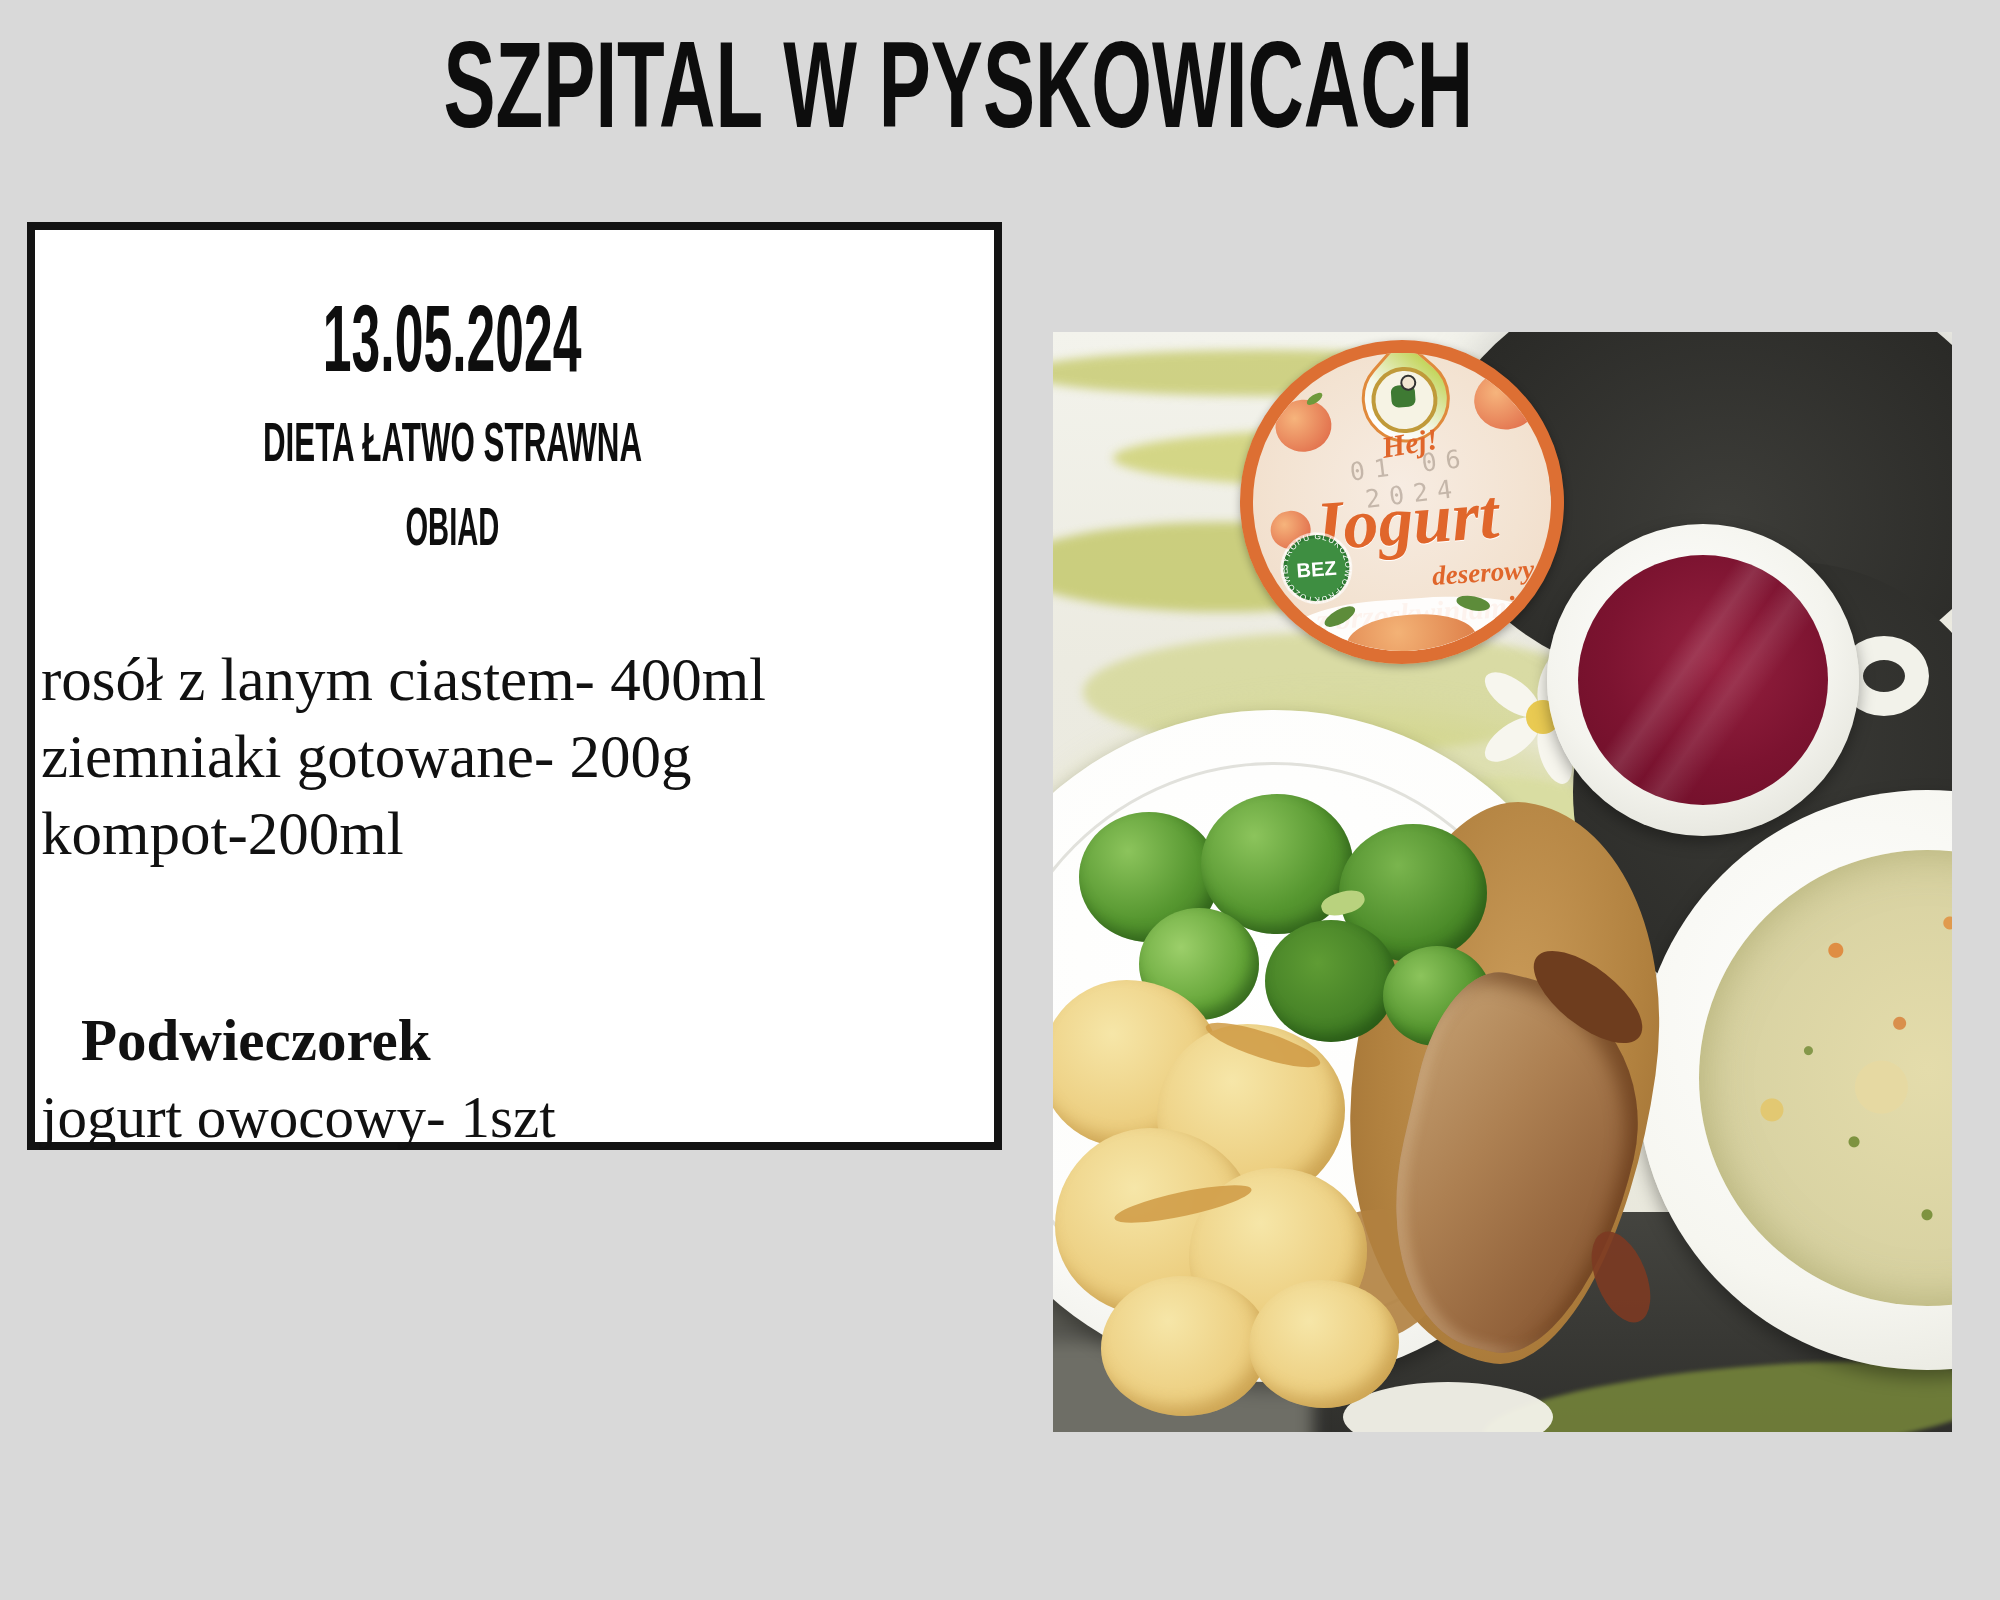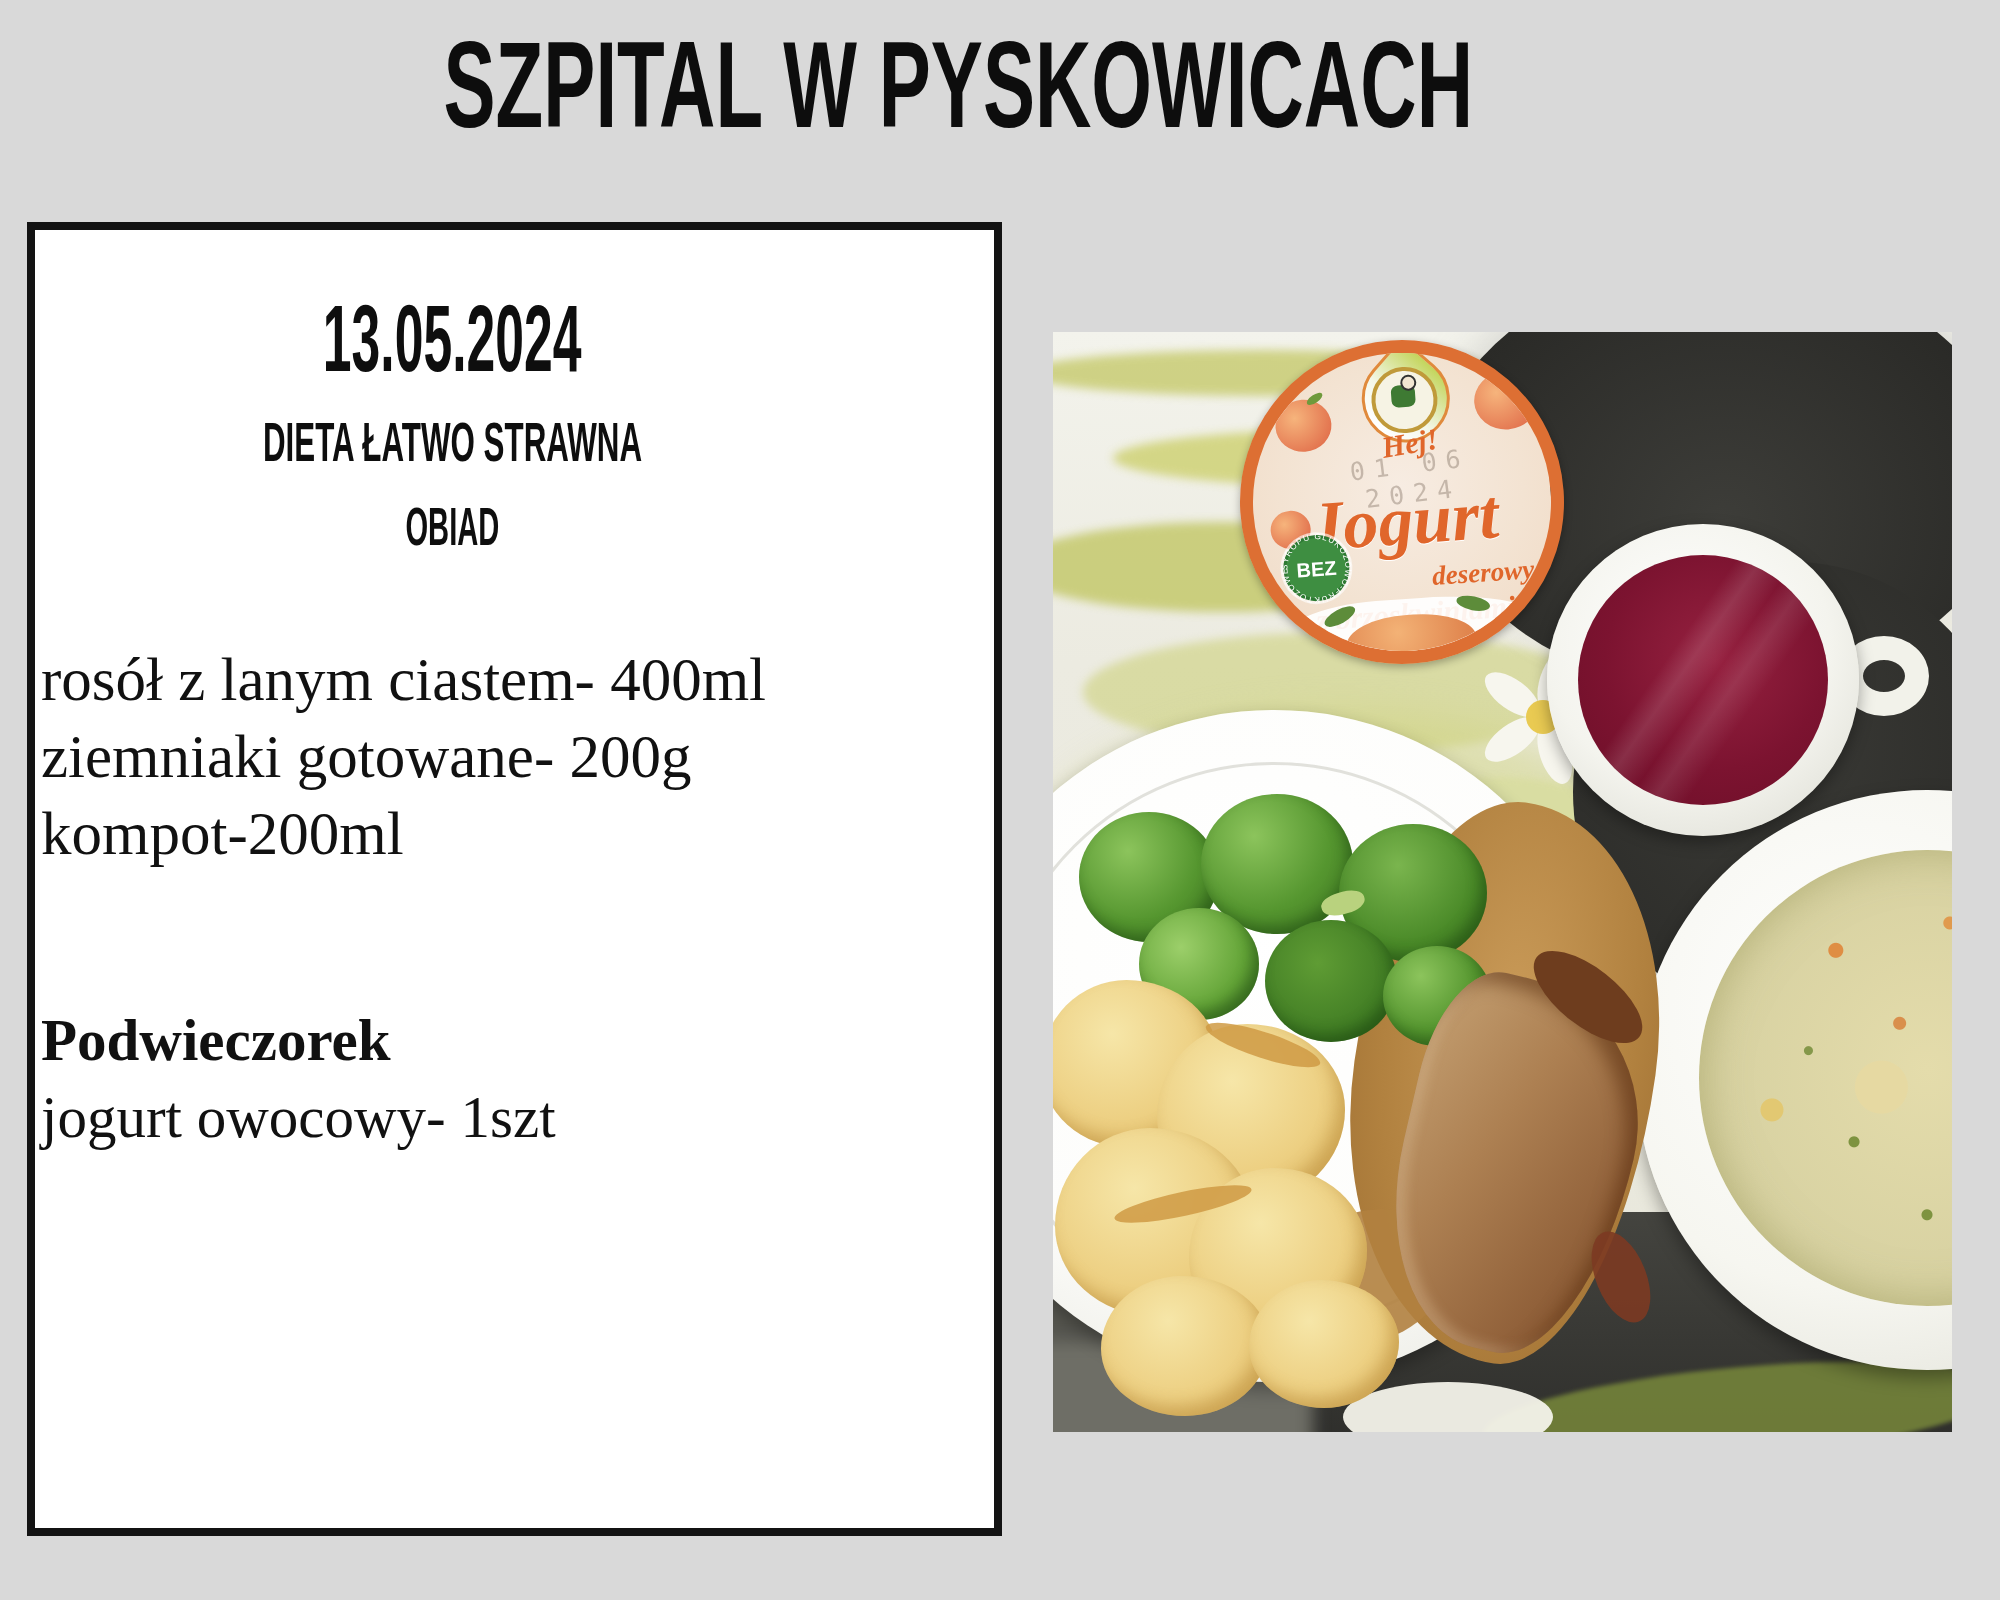--- a/index.html
+++ b/index.html
@@ -5,35 +5,35 @@
   html,body{margin:0;padding:0;background:#d9d9d9;}
   body{width:2000px;height:1600px;position:relative;overflow:hidden;
        font-family:"Liberation Sans",sans-serif;color:#0e0e0e;}
 
   
   .title-wrap{position:absolute;left:0;top:24px;width:1854px;text-align:center;padding-left:31px;}
   .title{display:inline-block;white-space:nowrap;font-weight:700;font-size:122px;line-height:1;
          transform:scaleX(0.64);transform-origin:center;color:#0d0d0d;}
 
   
-  .card{position:absolute;left:27px;top:222px;width:975px;height:1314px;box-sizing:border-box;
+  .card{position:absolute;left:27px;top:222px;width:975px;height:928px;box-sizing:border-box;
         background:#ffffff;border:8px solid #131313;}
   .card-inner{padding:62px 0 0 6px;width:823px;}
   .center{text-align:center;}
   .cond{display:inline-block;white-space:nowrap;font-weight:700;line-height:1;transform-origin:center;}
   .date-line{font-size:94px;transform:scaleX(0.55);}
   .meal-line{font-size:53px;transform:scaleX(0.55);}
   .diet-line{font-size:56px;transform:scaleX(0.56);}
   .mt-date{margin-top:0;}
   .mt-meal{margin-top:30px;}
   .mt-diet{margin-top:28px;}
   .menu{margin-top:88px;font-family:"Liberation Serif",serif;font-size:61px;line-height:77px;color:#111;}
   .menu-item{display:block;}
   .snack{margin-top:130px;font-family:"Liberation Serif",serif;font-size:59px;line-height:77px;color:#111;}
-  .snack-heading{font-weight:700;display:block;}
+  .snack-heading{font-weight:700;display:block;margin-left:40px;}
   .snack-item{display:block;}
 
   
   .photo{position:absolute;left:1053px;top:332px;width:899px;height:1100px;overflow:hidden;
          background:linear-gradient(180deg,#f3f3ec 0%,#ecebe1 30%,#e8e7db 100%);}
   .photo *{position:absolute;}
 
   .streak{background:#c3c763;border-radius:50%;filter:blur(5px);}
   .streak.s1{left:-30px;top:18px;width:480px;height:46px;opacity:.75;}
   .streak.s2{left:60px;top:96px;width:560px;height:60px;opacity:.8;background:#cdd06e;}

